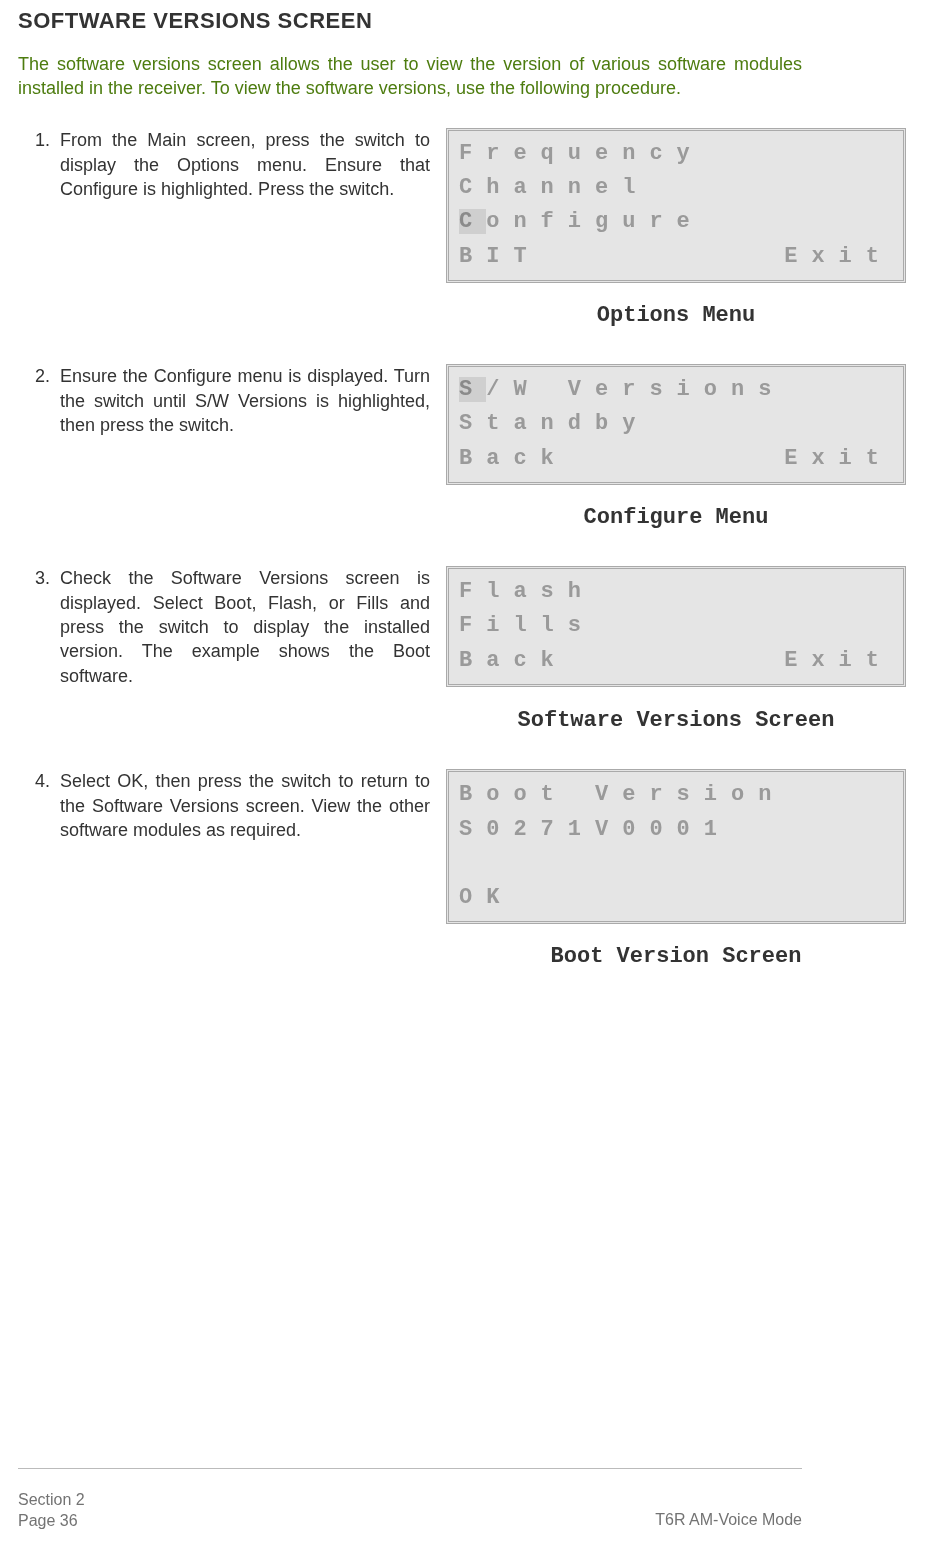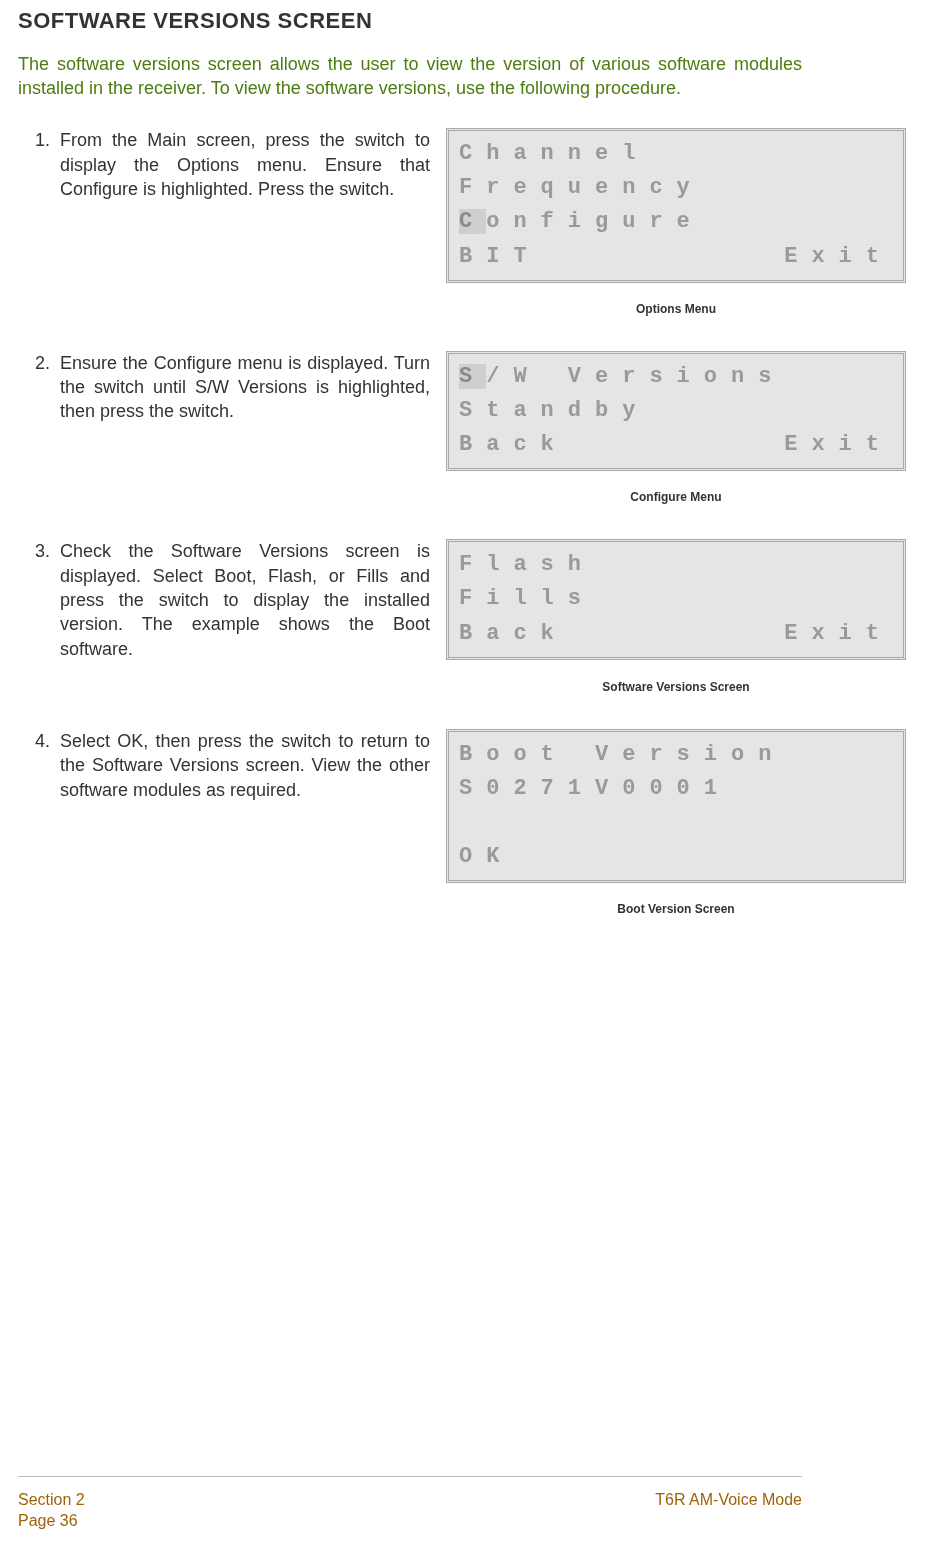--- a/index.html
+++ b/index.html
@@ -72,57 +72,58 @@
   }
   .lcd .left-seg { white-space: pre; }
   .lcd .right-seg { white-space: pre; letter-spacing: 14px; font-family: Liberation Mono, monospace; }
   .hl {
     background: #cfcfcf;
     color: #8a8a8a;
   }
   .caption {
     margin: 18px 0 34px 0;
     font-weight: bold;
-    font-size: 12px;
+    font-size: 22px;
     text-align: center;
     color: #333;
     width: 460px;
     margin-left: 428px;
+    font-family: Liberation Mono, monospace;
   }
   .footer {
     position: absolute;
     bottom: 12px;
     left: 18px;
     right: 18px;
     border-top: 1px solid #bbb;
-    padding-top: 12px;
+    padding-top: 20px;
     display: flex;
     justify-content: space-between;
-    color: #a16207;
+    color: #737373;
     font-size: 16px;
   }
   .footer .left { text-align: left; }
-  .footer .right { text-align: center; }
+  .footer .right { text-align: center; margin-top: 20px; }
 </style>
 </head>
 <body>
 
 <div class="page">
 
   <h2 class="heading">SOFTWARE VERSIONS SCREEN</h2>
   <p class="intro">The software versions screen allows the user to view the version of various software modules installed in the receiver. To view the software versions, use the following procedure.</p>
 
   <div id="steps-container">
       <div class="step-row">
         <div class="step-num">1.</div>
         <div class="step-text">From the Main screen, press the switch to display the Options menu. Ensure that Configure is highlighted. Press the switch.</div>
         <div class="lcd-wrap">
           <div class="lcd">
+            <div class="row"><span class="left-seg">Frequency</span></div>
             <div class="row"><span class="left-seg">Channel</span></div>
-            <div class="row"><span class="left-seg">Frequency</span></div>
             <div class="row"><span class="left-seg"><span class="hl">C</span><span>onfigure</span></span></div>
             <div class="row"><span class="left-seg">BIT</span><span class="right-seg">Exit</span></div>
           </div>
         </div>
       </div>
       <div class="caption">Options Menu</div>
       <div class="step-row">
         <div class="step-num">2.</div>
         <div class="step-text">Ensure the Configure menu is displayed. Turn the switch until S/W Versions is highlighted, then press the switch.</div>
         <div class="lcd-wrap">

